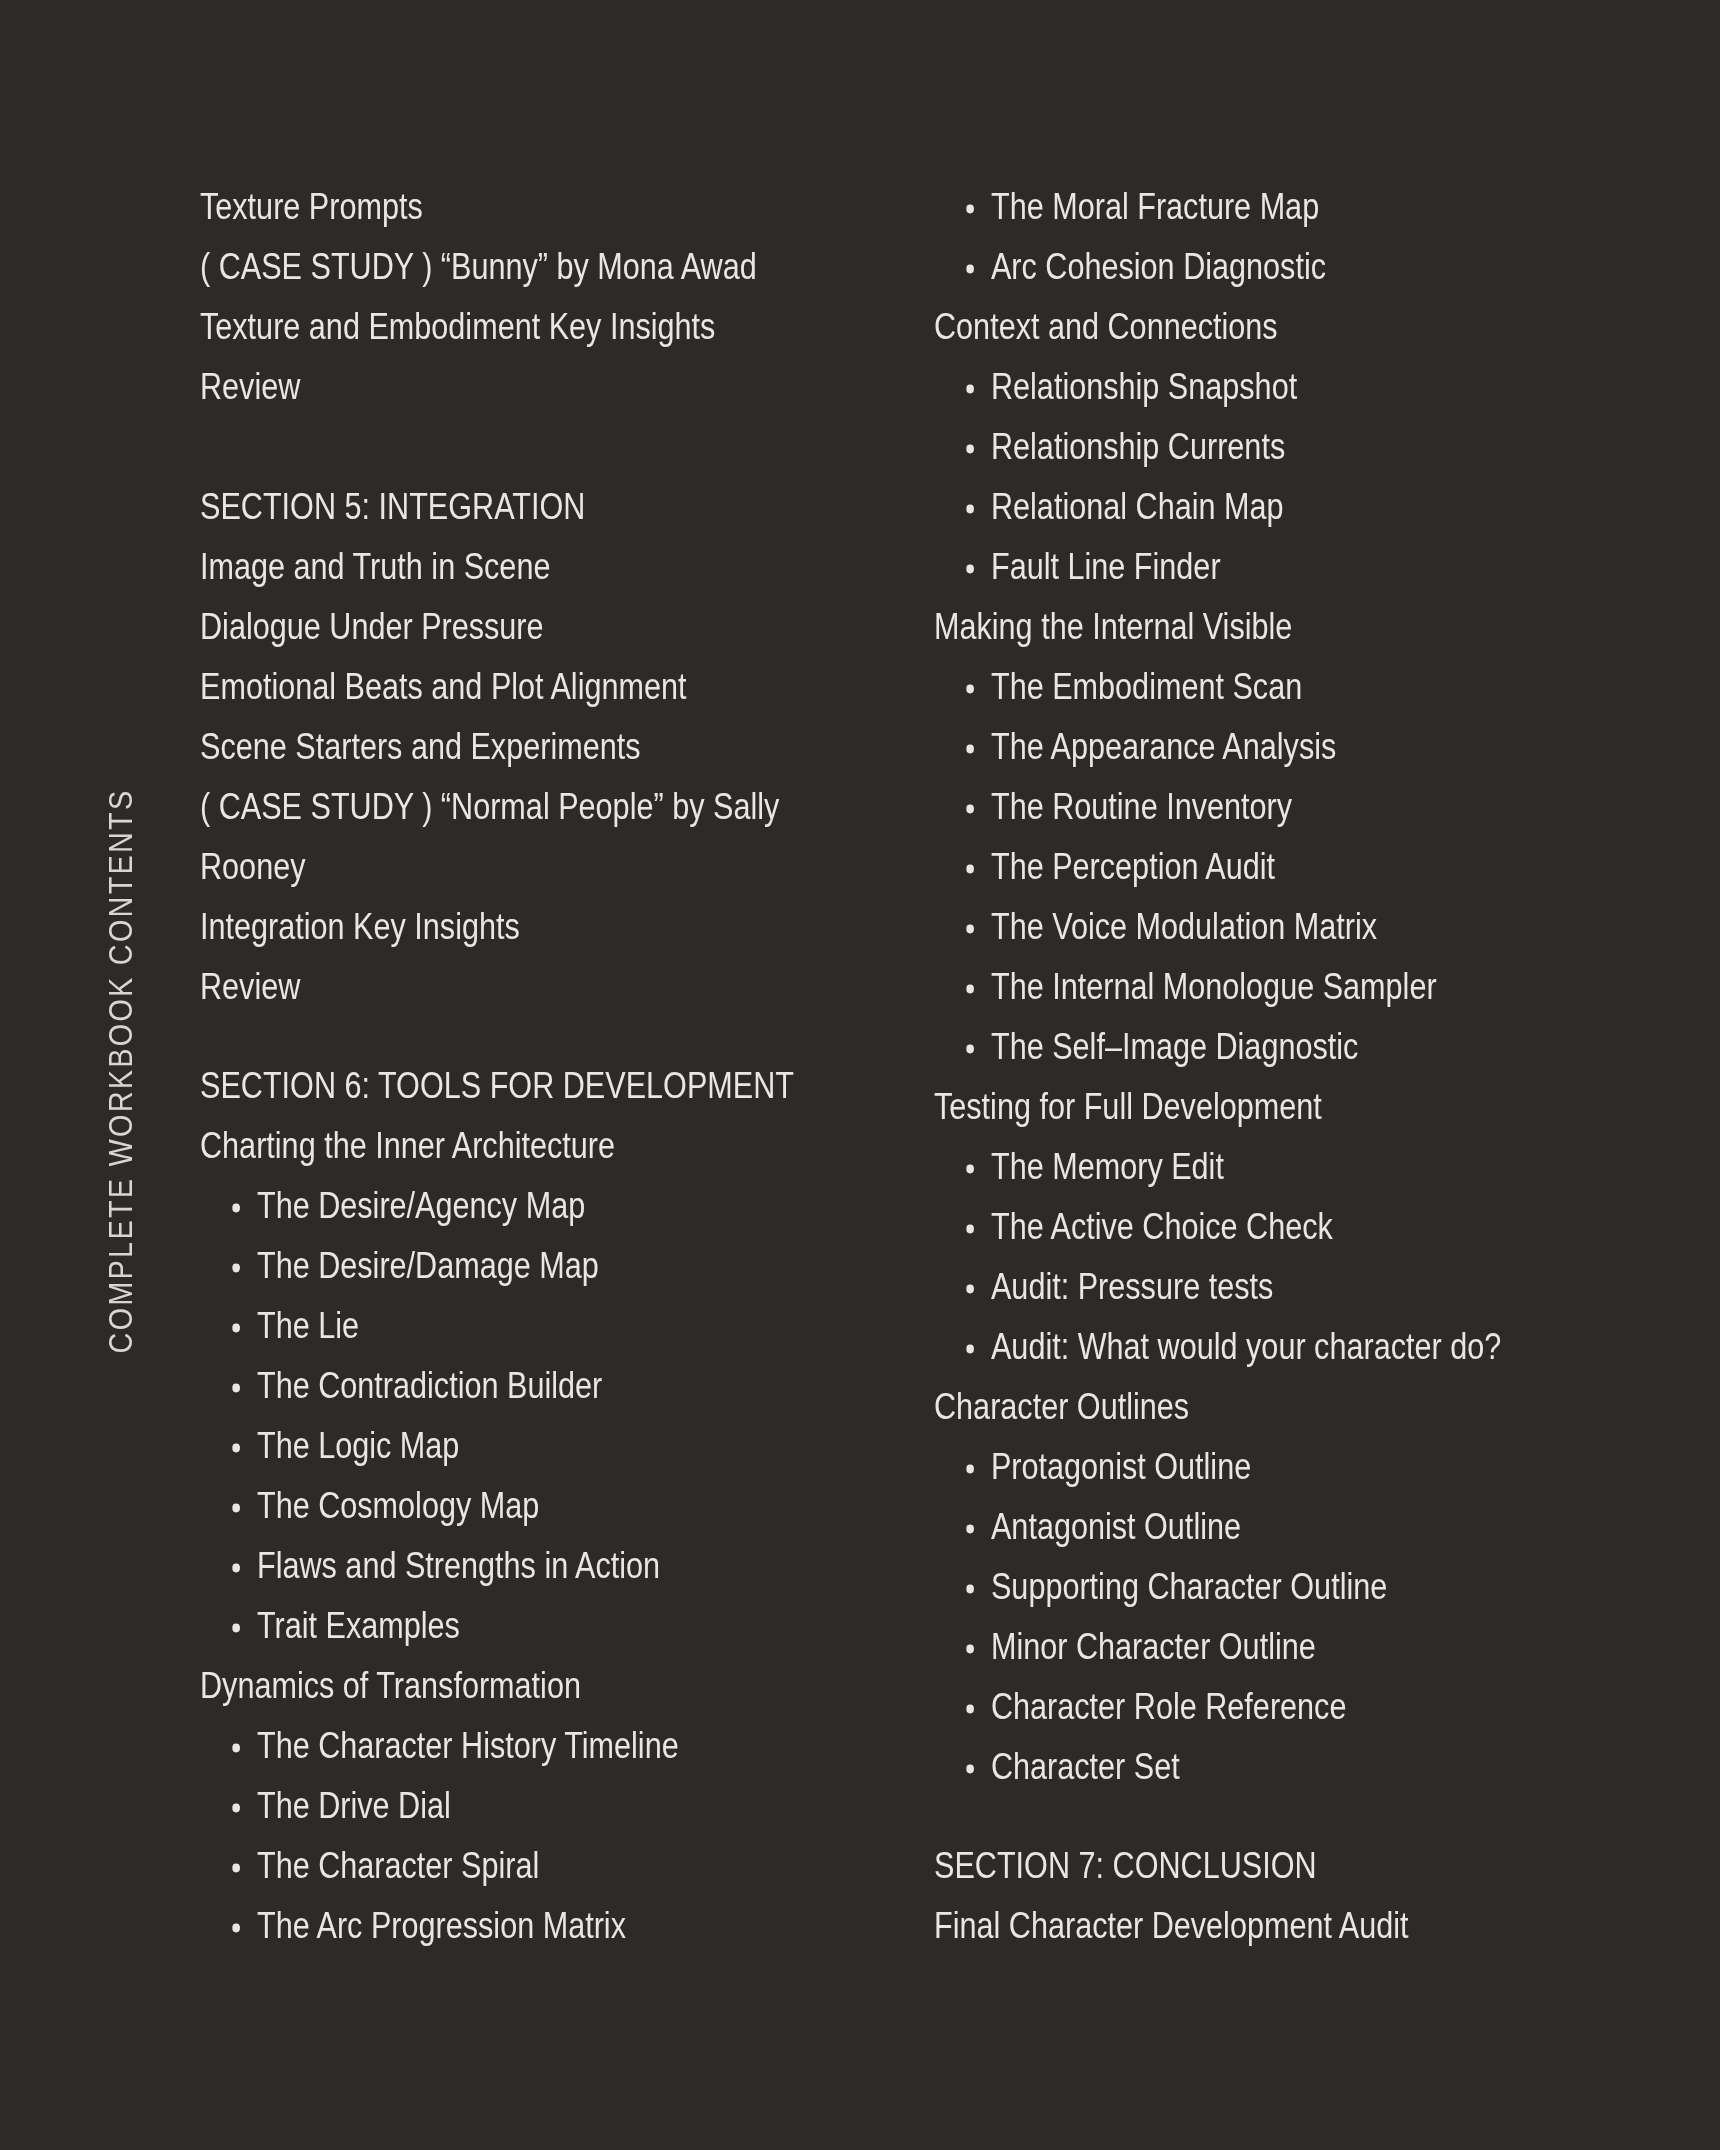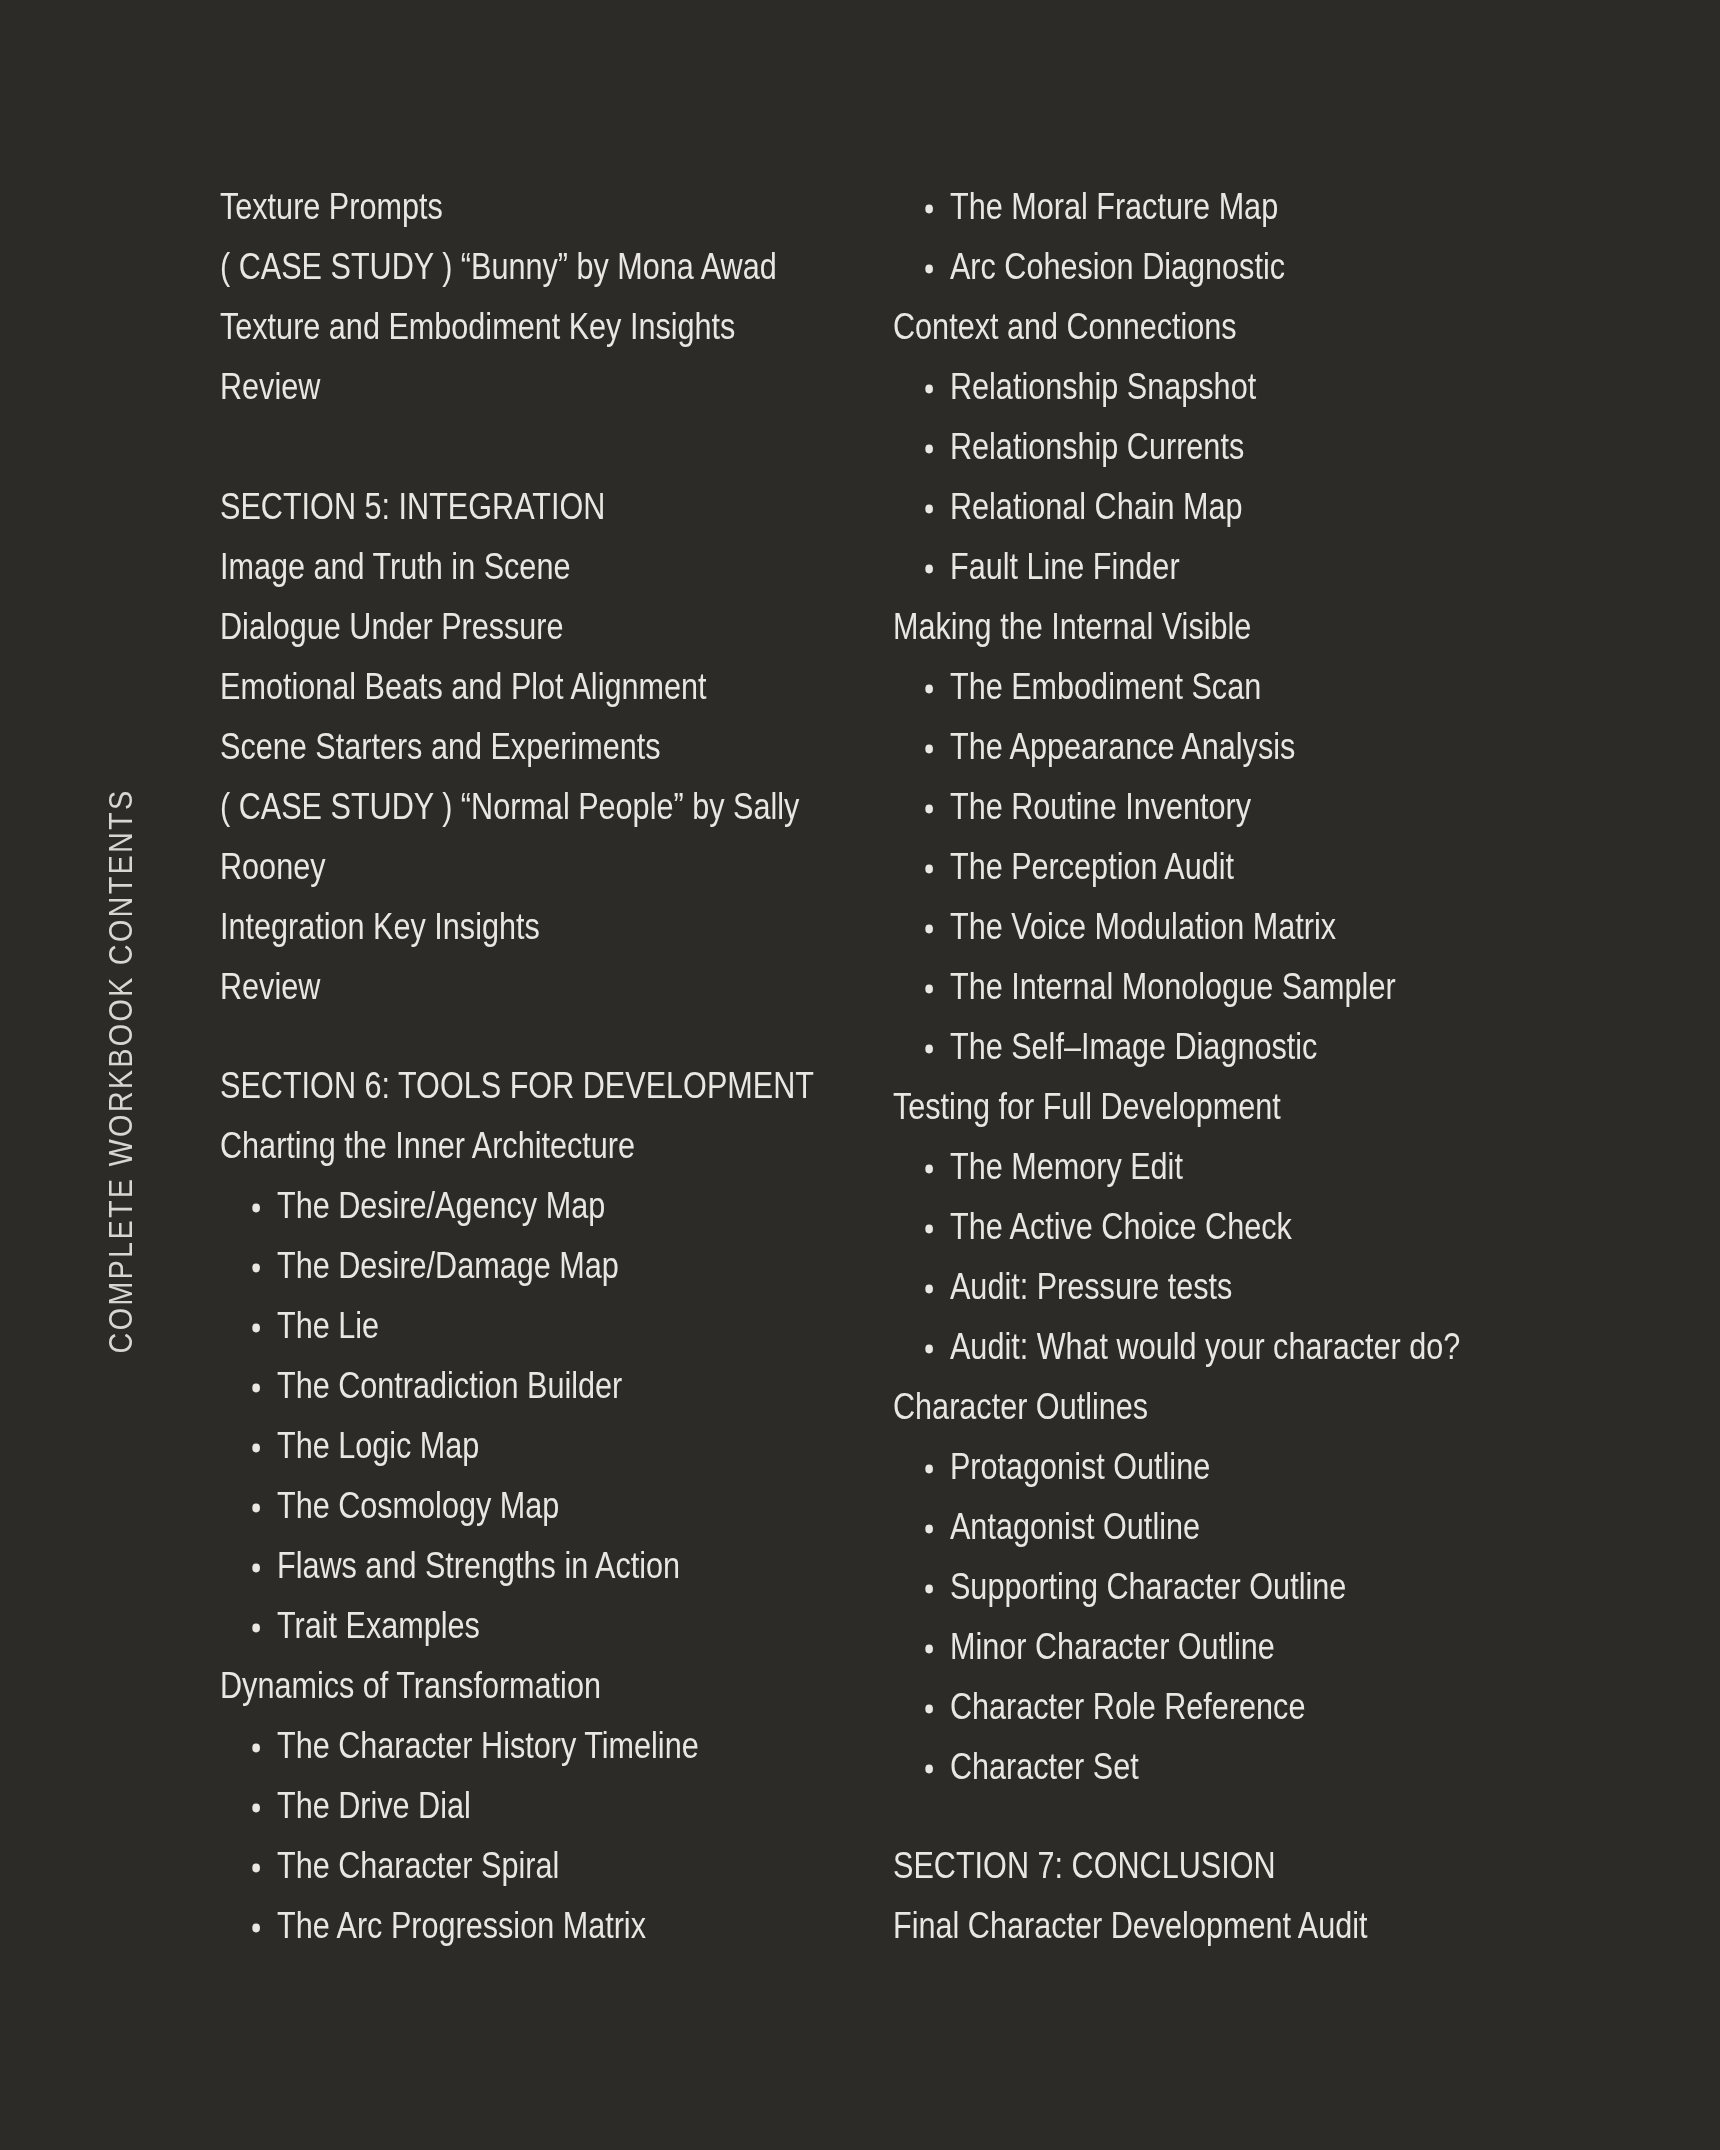--- a/index.html
+++ b/index.html
@@ -37,22 +37,22 @@
     line-height: 60px;
     letter-spacing: 2.6px;
     color: #d9d6d1;
   }
   
   .col {
     position: absolute;
     top: 177px;
     color: #eae7e2;
   }
-  .col-left  { left: 220px;  width: 740px; }
-  .col-right { left: 893px; width: 774px; }
+  .col-left  { left: 200px;  width: 740px; }
+  .col-right { left: 934px; width: 774px; }
   .scaler {
     transform: scaleX(0.85);
     transform-origin: left top;
   }
   .row {
     position: relative;
     font-size: 36px;
     line-height: 60px;
     white-space: nowrap;
     font-weight: 400;

